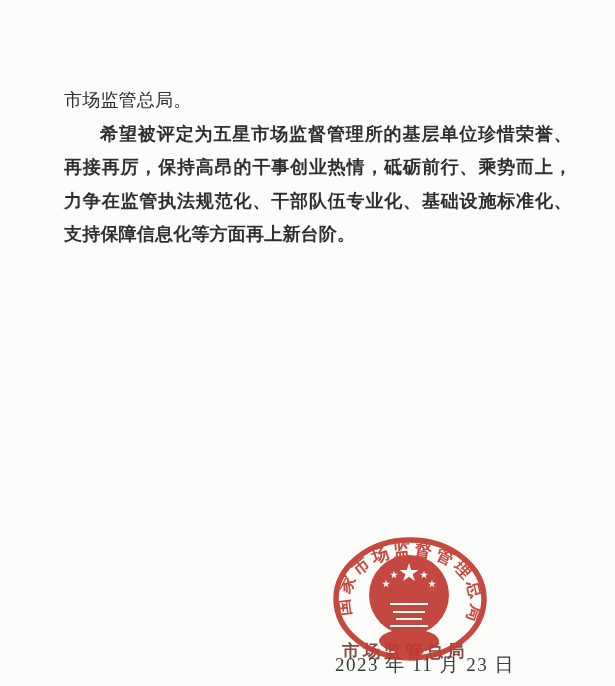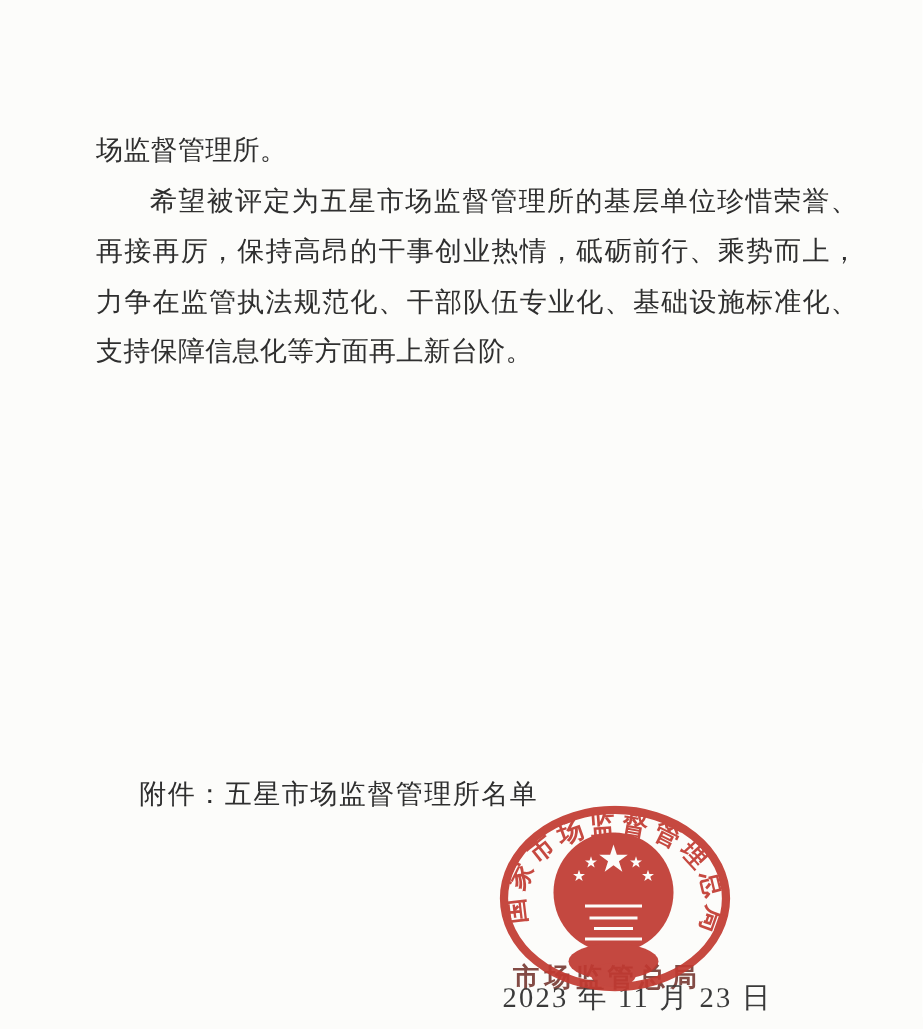--- a/index.html
+++ b/index.html
@@ -10,21 +10,21 @@
     overflow:hidden;
     font-family:"Liberation Serif","DejaVu Serif",serif;
   }
   .body-text{
     position:absolute;left:64px;top:84px;width:508px;
     font-size:18px;line-height:33.6px;
     color:#2f2f2f;text-align:justify;
     letter-spacing:0.2px;
   }
   .body-text p{margin:0;padding:0;}
-  .body-text p.indent{text-indent:2em;}
+  .body-text p.indent{text-indent:2em;font-weight:bold;}
   .attachment{
     position:absolute;left:64px;top:513px;width:508px;
     font-size:18px;line-height:33.6px;color:#2f2f2f;
     text-indent:1.6em;letter-spacing:1px;
   }
   .seal-overlap{
     position:absolute;left:342px;top:639px;
     font-size:17.5px;letter-spacing:3.5px;
     color:#6f2d26;opacity:0.85;
     font-weight:bold;
@@ -45,25 +45,24 @@
     font-family:"Liberation Sans","DejaVu Sans",sans-serif;
     font-weight:bold;
   }
 </style>
 </head>
 <body>
 
 <div class="page">
 
   <div class="body-text">
-    <p>场监督管理所。</p>
+    <p>市场监管总局。</p>
     <p class="indent">希望被评定为五星市场监督管理所的基层单位珍惜荣誉、再接再厉，保持高昂的干事创业热情，砥砺前行、乘势而上，力争在监管执法规范化、干部队伍专业化、基础设施标准化、支持保障信息化等方面再上新台阶。</p>
   </div>
 
-  <div class="attachment">附件：五星市场监督管理所名单</div>
 
   <div class="seal-overlap">市场监管总局</div>
 
   <div class="issue-date">2023 年 11 月 23 日</div>
 
   <svg class="seal-svg" viewBox="0 0 160 130" xmlns="http://www.w3.org/2000/svg">
     <defs>
       <path id="star" d="M0,-10 L2.25,-3.09 L9.51,-3.09 L3.63,1.18 L5.88,8.09 L0,3.82 L-5.88,8.09 L-3.63,1.18 L-9.51,-3.09 L-2.25,-3.09 Z"></path>
       <path id="arcPath" d="M 22.7 79.7 A 61 46 0 1 1 137.3 79.7" fill="none"></path>
     </defs>

